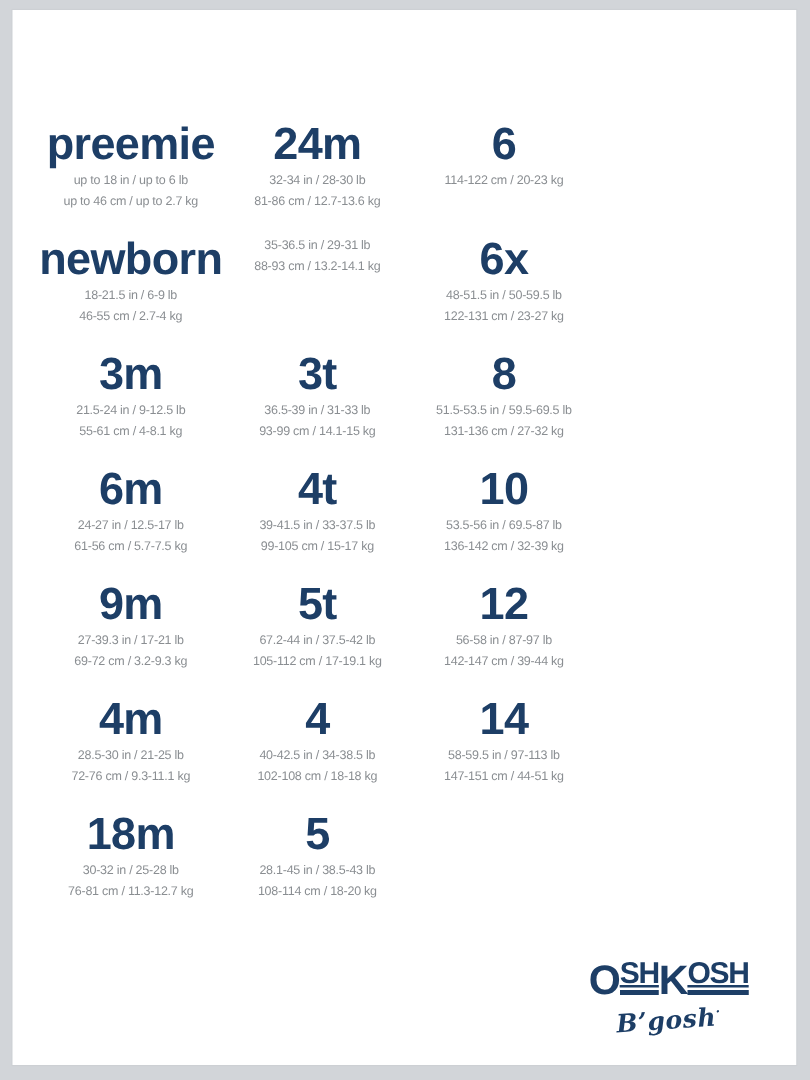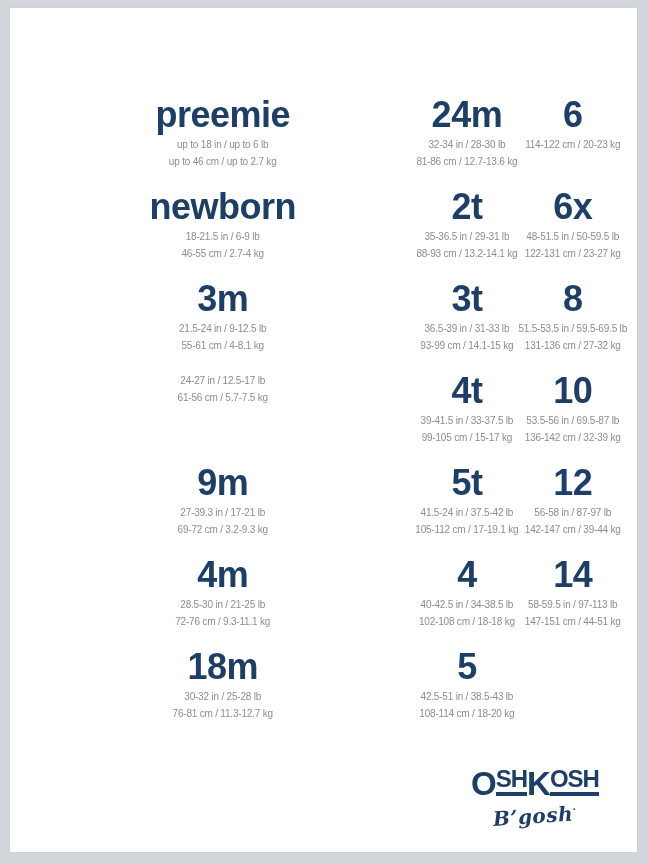--- a/index.html
+++ b/index.html
@@ -22,21 +22,21 @@
     bottom: 12px;
     background: #ffffff;
     box-shadow: 0 0 0 1px rgba(0,0,0,0.02);
   }
   .grid {
     position: absolute;
     left: 20px;
     right: 10px;
     top: 88px;
     display: grid;
-    grid-template-columns: 1fr;
+    grid-template-columns: 1fr 1fr 1fr 1fr;
     grid-template-rows: repeat(7, 92px);
     grid-auto-flow: column;
   }
   .cell {
     text-align: center;
   }
   .size {
     font-size: 36px;
     line-height: 38px;
     font-weight: bold;
@@ -71,20 +71,21 @@
   }
   .logo-word .sm {
     font-size: 24px;
     display: inline-block;
     vertical-align: top;
     margin-top: 3px;
     line-height: 19px;
     padding-bottom: 4px;
     border-bottom: 4px solid #1d3e66;
     letter-spacing: -1px;
+    text-decoration: underline;
   }
   .logo-script {
     font-family: "DejaVu Serif", serif;
     font-style: italic;
     font-weight: bold;
     font-size: 20px;
     margin-top: 2px;
     transform: rotate(-4deg);
     letter-spacing: 0.5px;
   }
@@ -108,20 +109,21 @@
     <div class="size">newborn</div>
     <div class="line imperial">18-21.5 in / 6-9 lb</div>
     <div class="line metric">46-55 cm / 2.7-4 kg</div>
   </div>
       <div class="cell">
     <div class="size">3m</div>
     <div class="line imperial">21.5-24 in / 9-12.5 lb</div>
     <div class="line metric">55-61 cm / 4-8.1 kg</div>
   </div>
       <div class="cell">
+    <div class="size">6m</div>
     <div class="line imperial">24-27 in / 12.5-17 lb</div>
     <div class="line metric">61-56 cm / 5.7-7.5 kg</div>
   </div>
       <div class="cell">
     <div class="size">9m</div>
     <div class="line imperial">27-39.3 in / 17-21 lb</div>
     <div class="line metric">69-72 cm / 3.2-9.3 kg</div>
   </div>
       <div class="cell">
     <div class="size">4m</div>
@@ -132,47 +134,46 @@
     <div class="size">18m</div>
     <div class="line imperial">30-32 in / 25-28 lb</div>
     <div class="line metric">76-81 cm / 11.3-12.7 kg</div>
   </div>
       <div class="cell">
     <div class="size">24m</div>
     <div class="line imperial">32-34 in / 28-30 lb</div>
     <div class="line metric">81-86 cm / 12.7-13.6 kg</div>
   </div>
       <div class="cell">
-    <div class="size">2t</div>
     <div class="line imperial">35-36.5 in / 29-31 lb</div>
     <div class="line metric">88-93 cm / 13.2-14.1 kg</div>
   </div>
       <div class="cell">
     <div class="size">3t</div>
     <div class="line imperial">36.5-39 in / 31-33 lb</div>
     <div class="line metric">93-99 cm / 14.1-15 kg</div>
   </div>
       <div class="cell">
     <div class="size">4t</div>
     <div class="line imperial">39-41.5 in / 33-37.5 lb</div>
     <div class="line metric">99-105 cm / 15-17 kg</div>
   </div>
       <div class="cell">
     <div class="size">5t</div>
-    <div class="line imperial">41.5-24 in / 37.5-42 lb</div>
+    <div class="line imperial">67.2-44 in / 37.5-42 lb</div>
     <div class="line metric">105-112 cm / 17-19.1 kg</div>
   </div>
       <div class="cell">
     <div class="size">4</div>
     <div class="line imperial">40-42.5 in / 34-38.5 lb</div>
     <div class="line metric">102-108 cm / 18-18 kg</div>
   </div>
       <div class="cell">
     <div class="size">5</div>
-    <div class="line imperial">42.5-51 in / 38.5-43 lb</div>
+    <div class="line imperial">28.1-45 in / 38.5-43 lb</div>
     <div class="line metric">108-114 cm / 18-20 kg</div>
   </div>
       <div class="cell">
     <div class="size">6</div>
     <div class="line metric">114-122 cm / 20-23 kg</div>
   </div>
       <div class="cell">
     <div class="size">6x</div>
     <div class="line imperial">48-51.5 in / 50-59.5 lb</div>
     <div class="line metric">122-131 cm / 23-27 kg</div>

